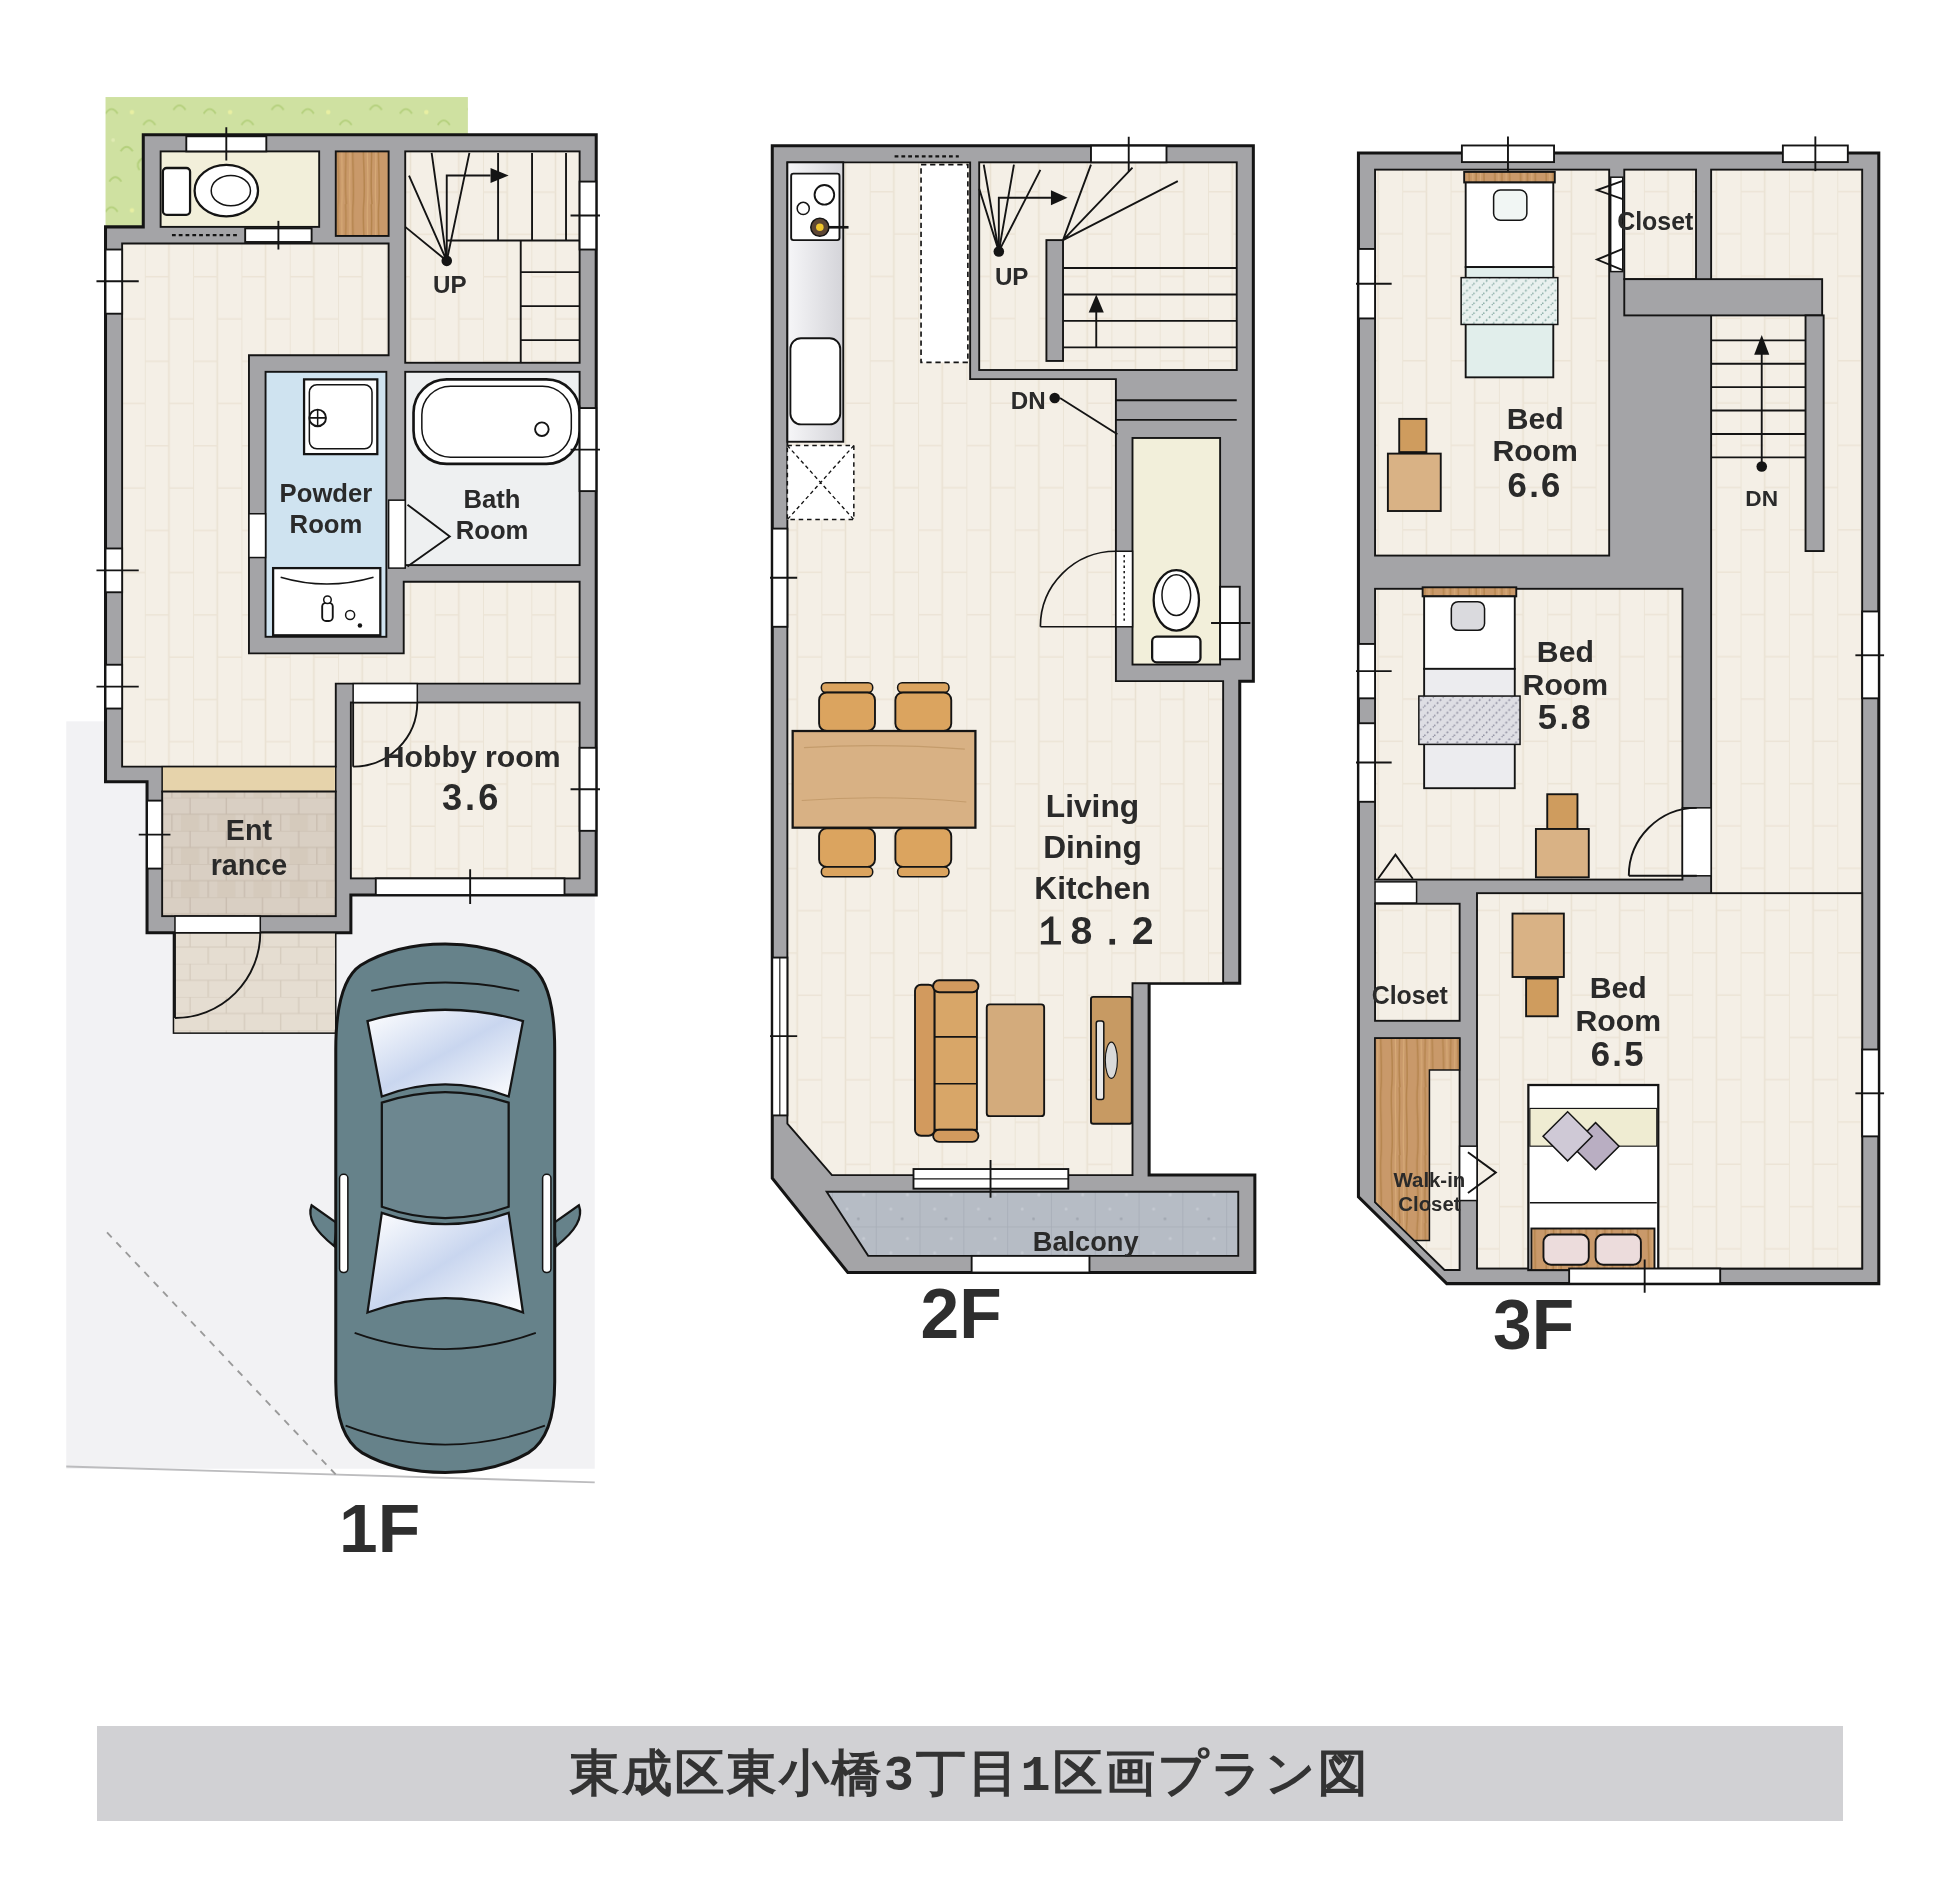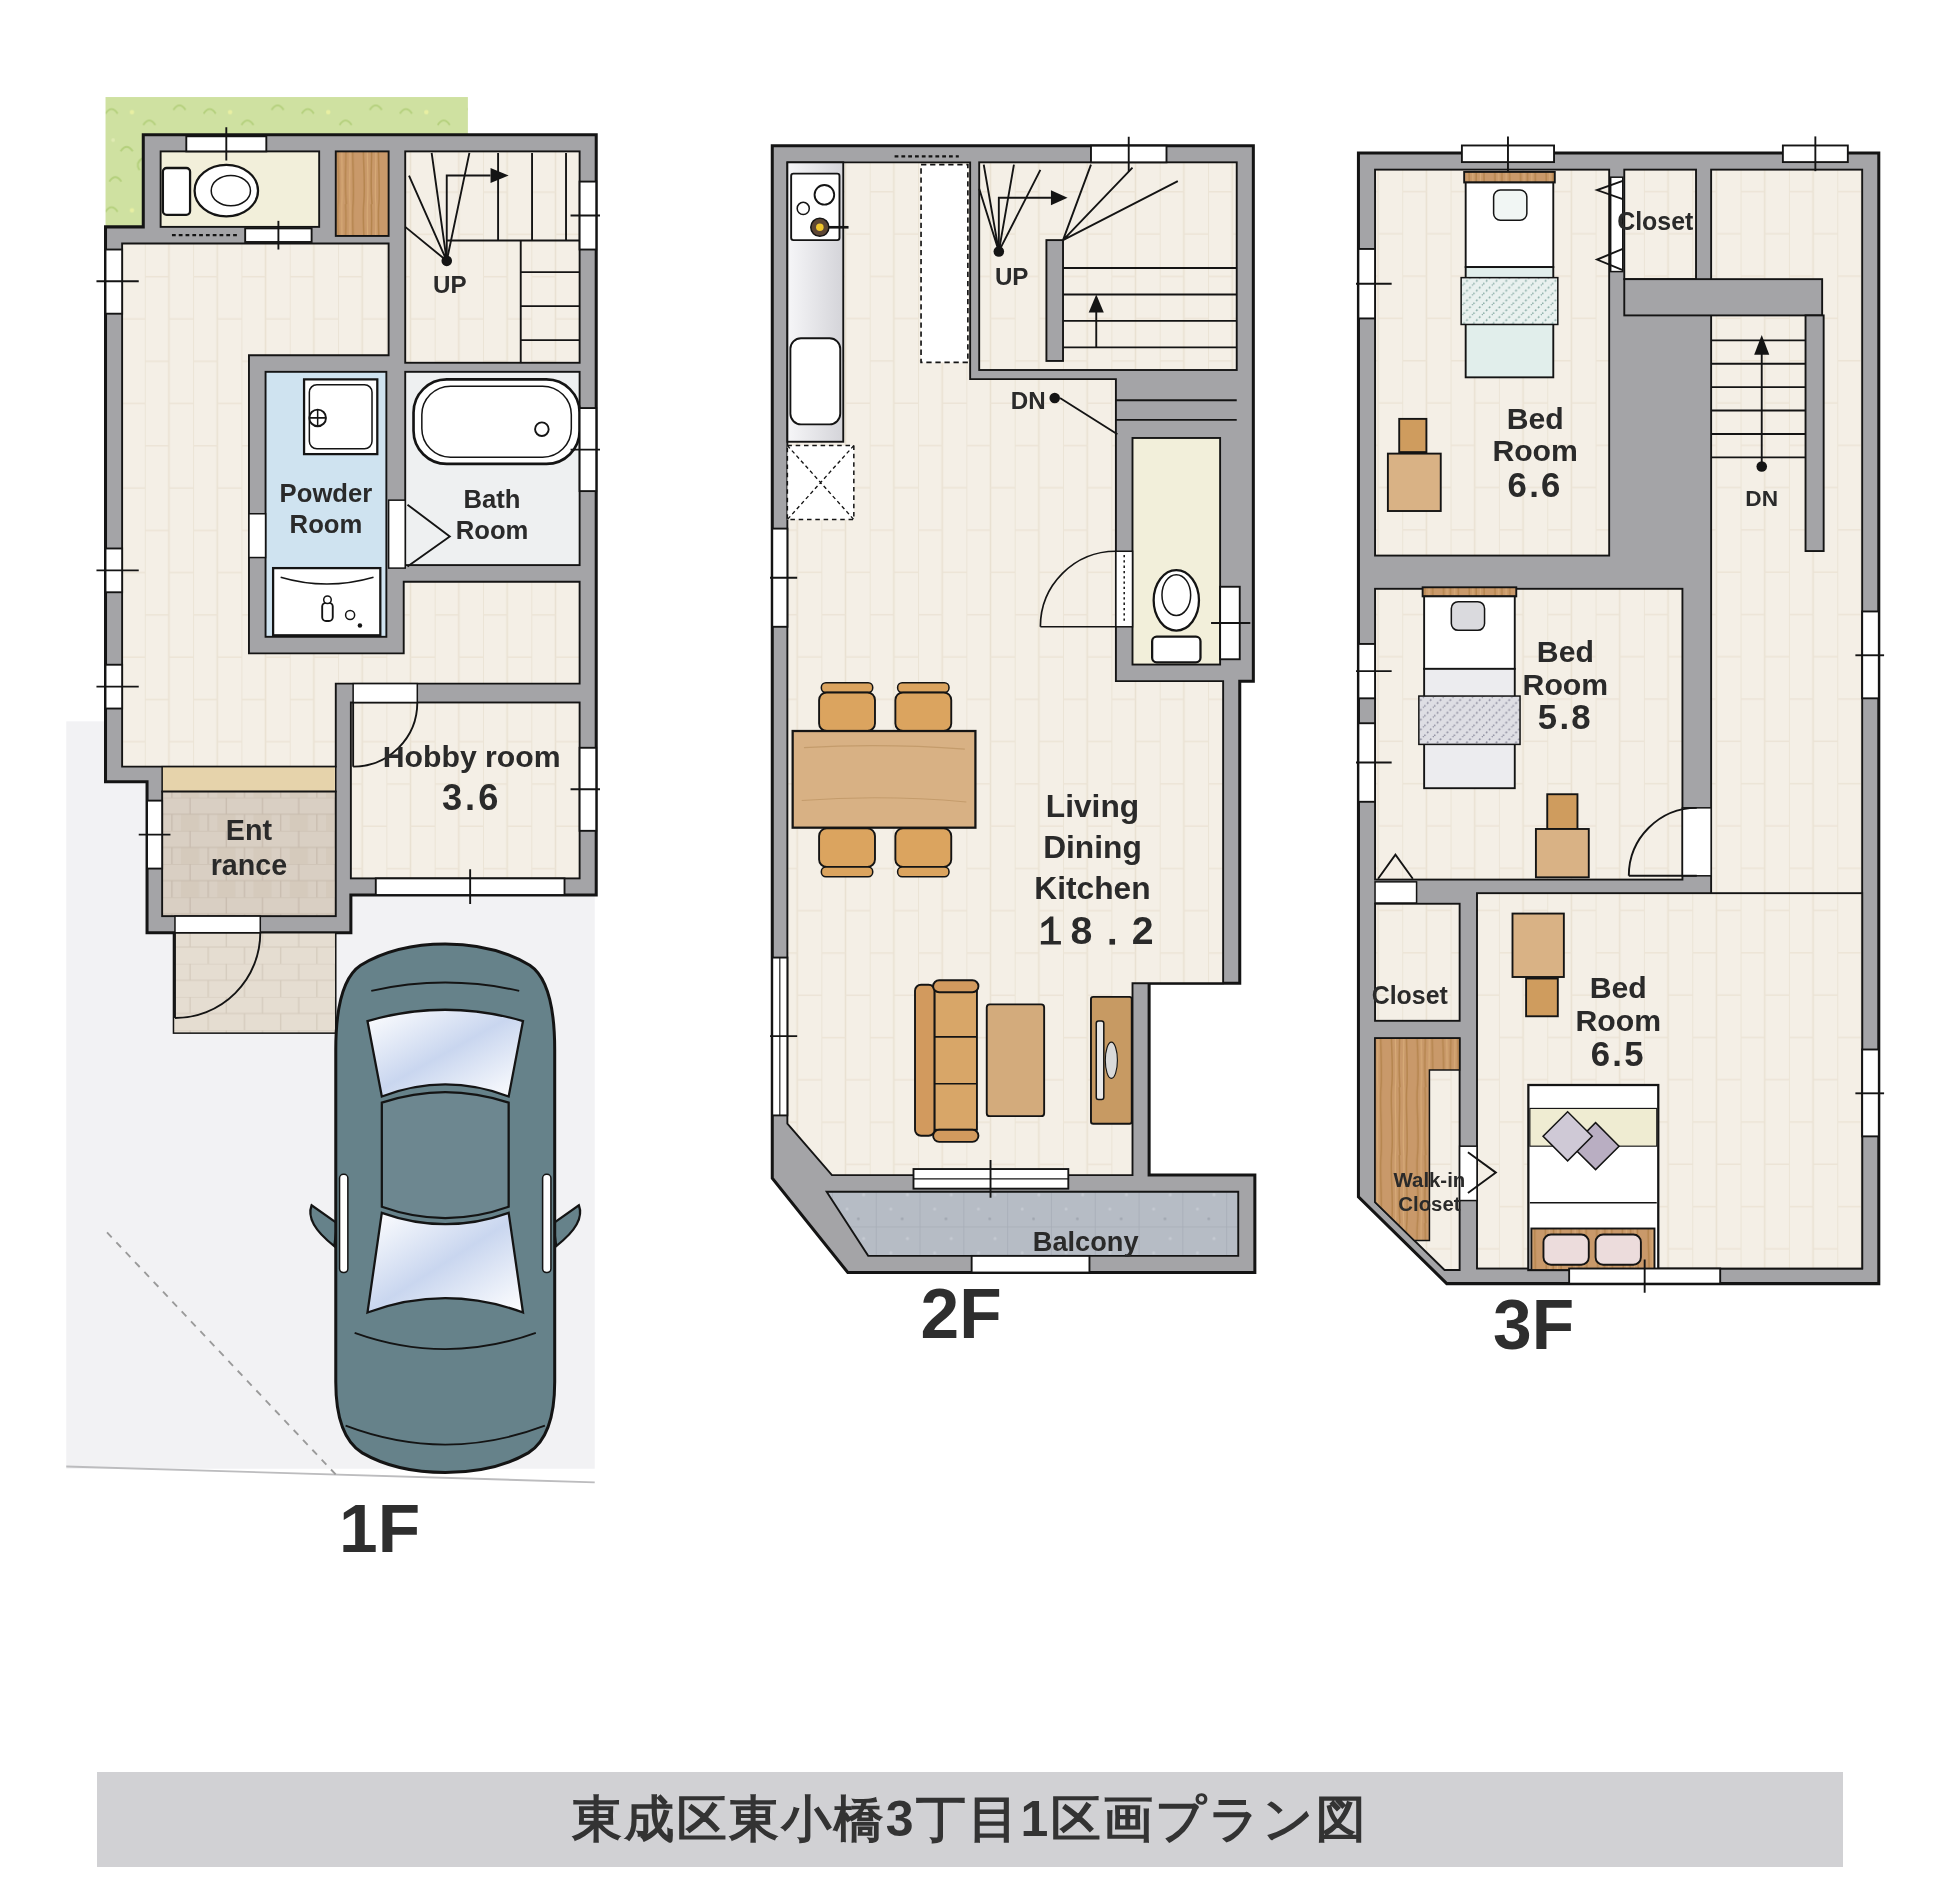--- a/index.html
+++ b/index.html
@@ -1,22 +1,22 @@
 <!DOCTYPE html>
 <html style="font-size:12px"><head>
 <meta charset="utf-8">
 <style>
   html,body{margin:0;padding:0;background:#ffffff;}
   #canvas{position:relative;width:1933px;height:1896px;background:#ffffff;overflow:hidden;
           font-family:"Liberation Sans",sans-serif;}
   .floor-svg{position:absolute;}
   text{font-family:"Liberation Sans",sans-serif;font-weight:bold;fill:#2a2a2a;}
   .flabel{fill:#2e2e2e;}
-  #banner{position:absolute;left:97px;top:1772px;width:1746px;height:95px;background:#d1d1d4;
-          display:flex;align-items:center;justify-content:center;}
+  #banner{position:absolute;left:97px;top:1726px;width:1746px;height:95px;background:#d1d1d4;
+          display:flex;align-items:center;justify-content:center;font-family:Liberation Mono, monospace;}
   #banner span{font-size:50px;font-weight:bold;color:#333333;letter-spacing:2.3px;}
 </style>
 </head>
 <body>
 
 <div id="canvas">
 
 <svg width="0" height="0" style="position:absolute">
 <defs>
   <pattern id="wood" width="64" height="112" patternUnits="userSpaceOnUse">

